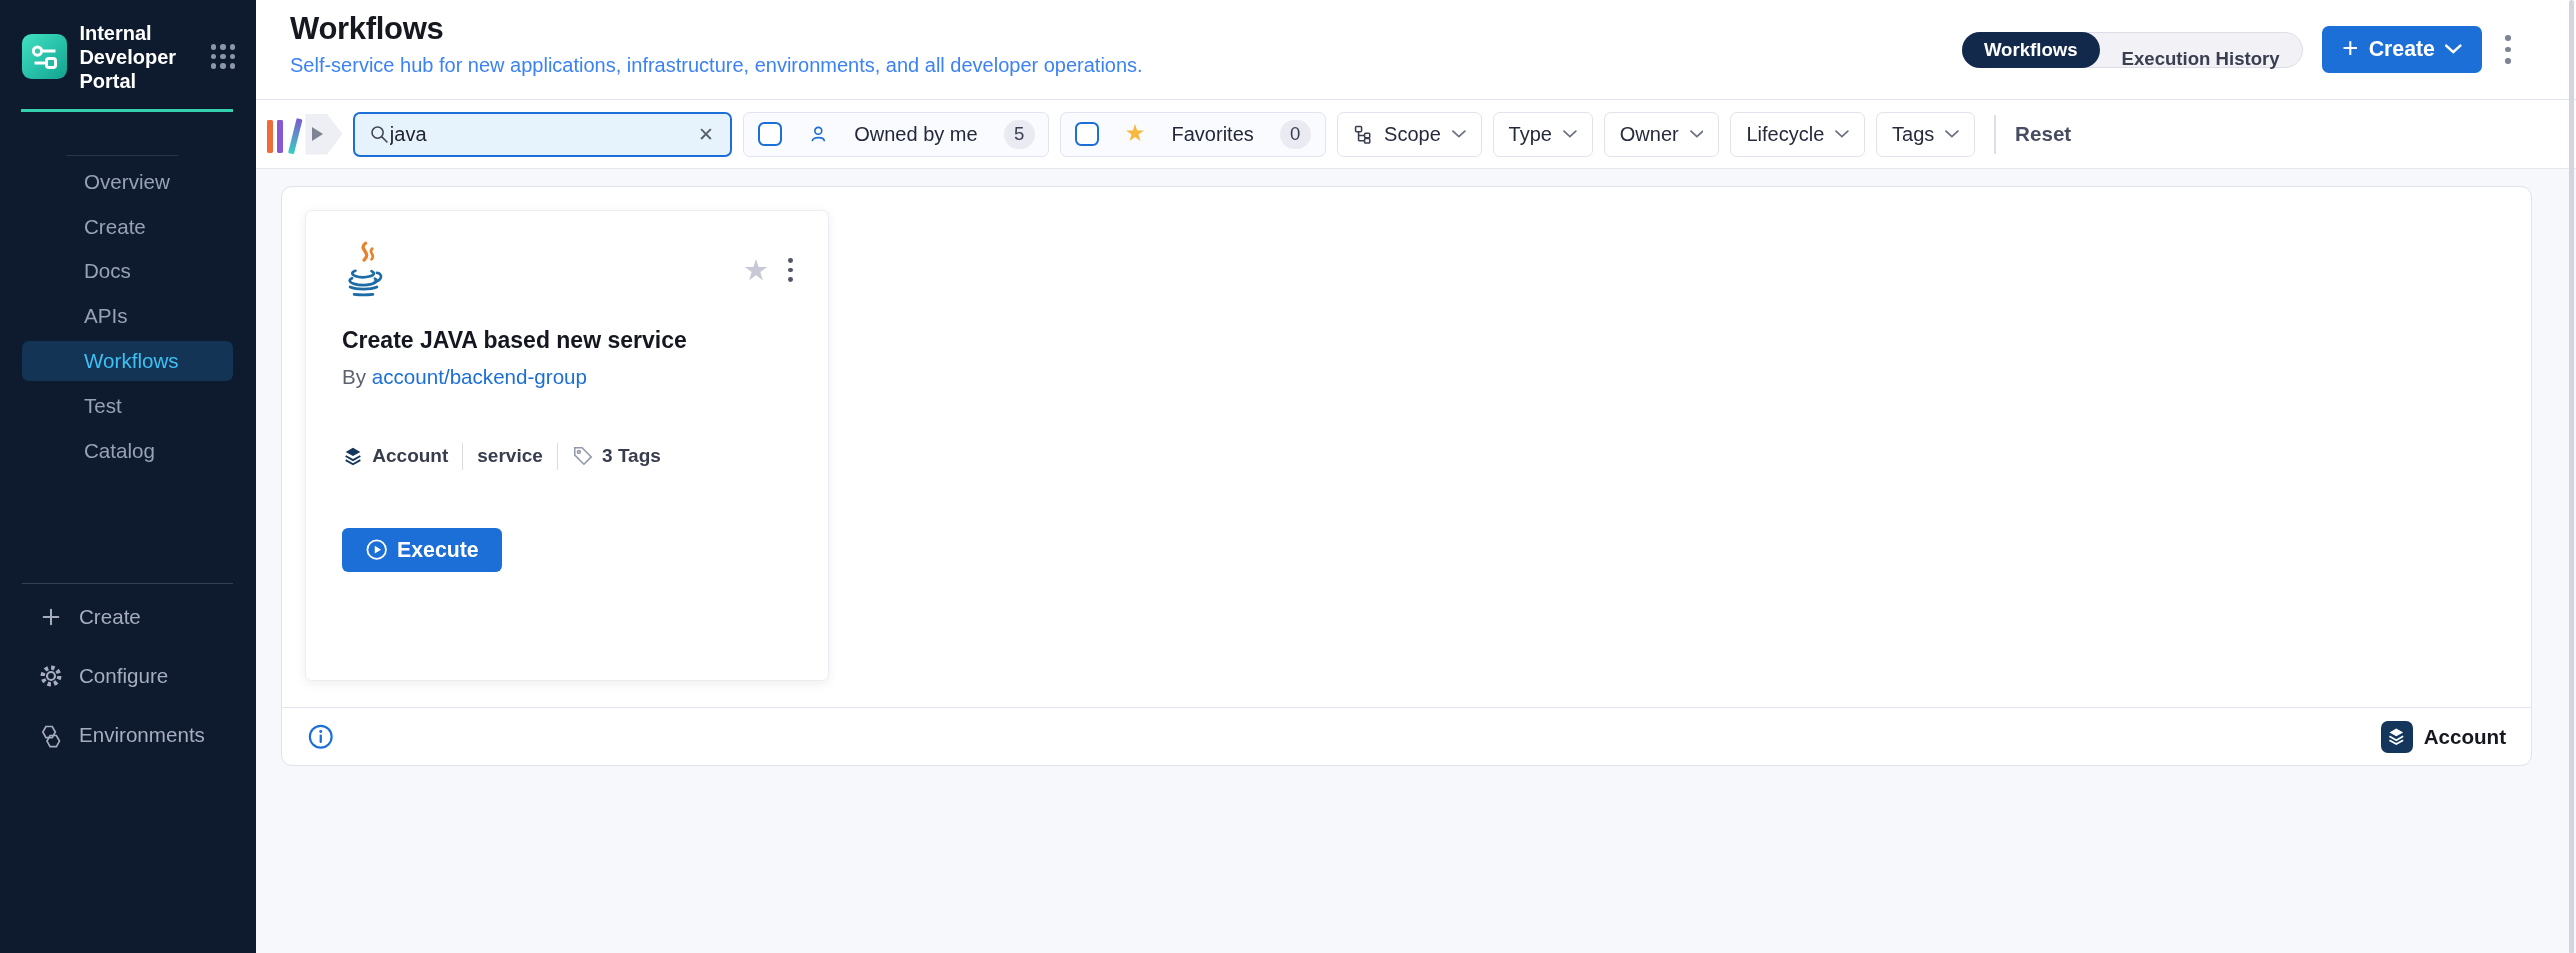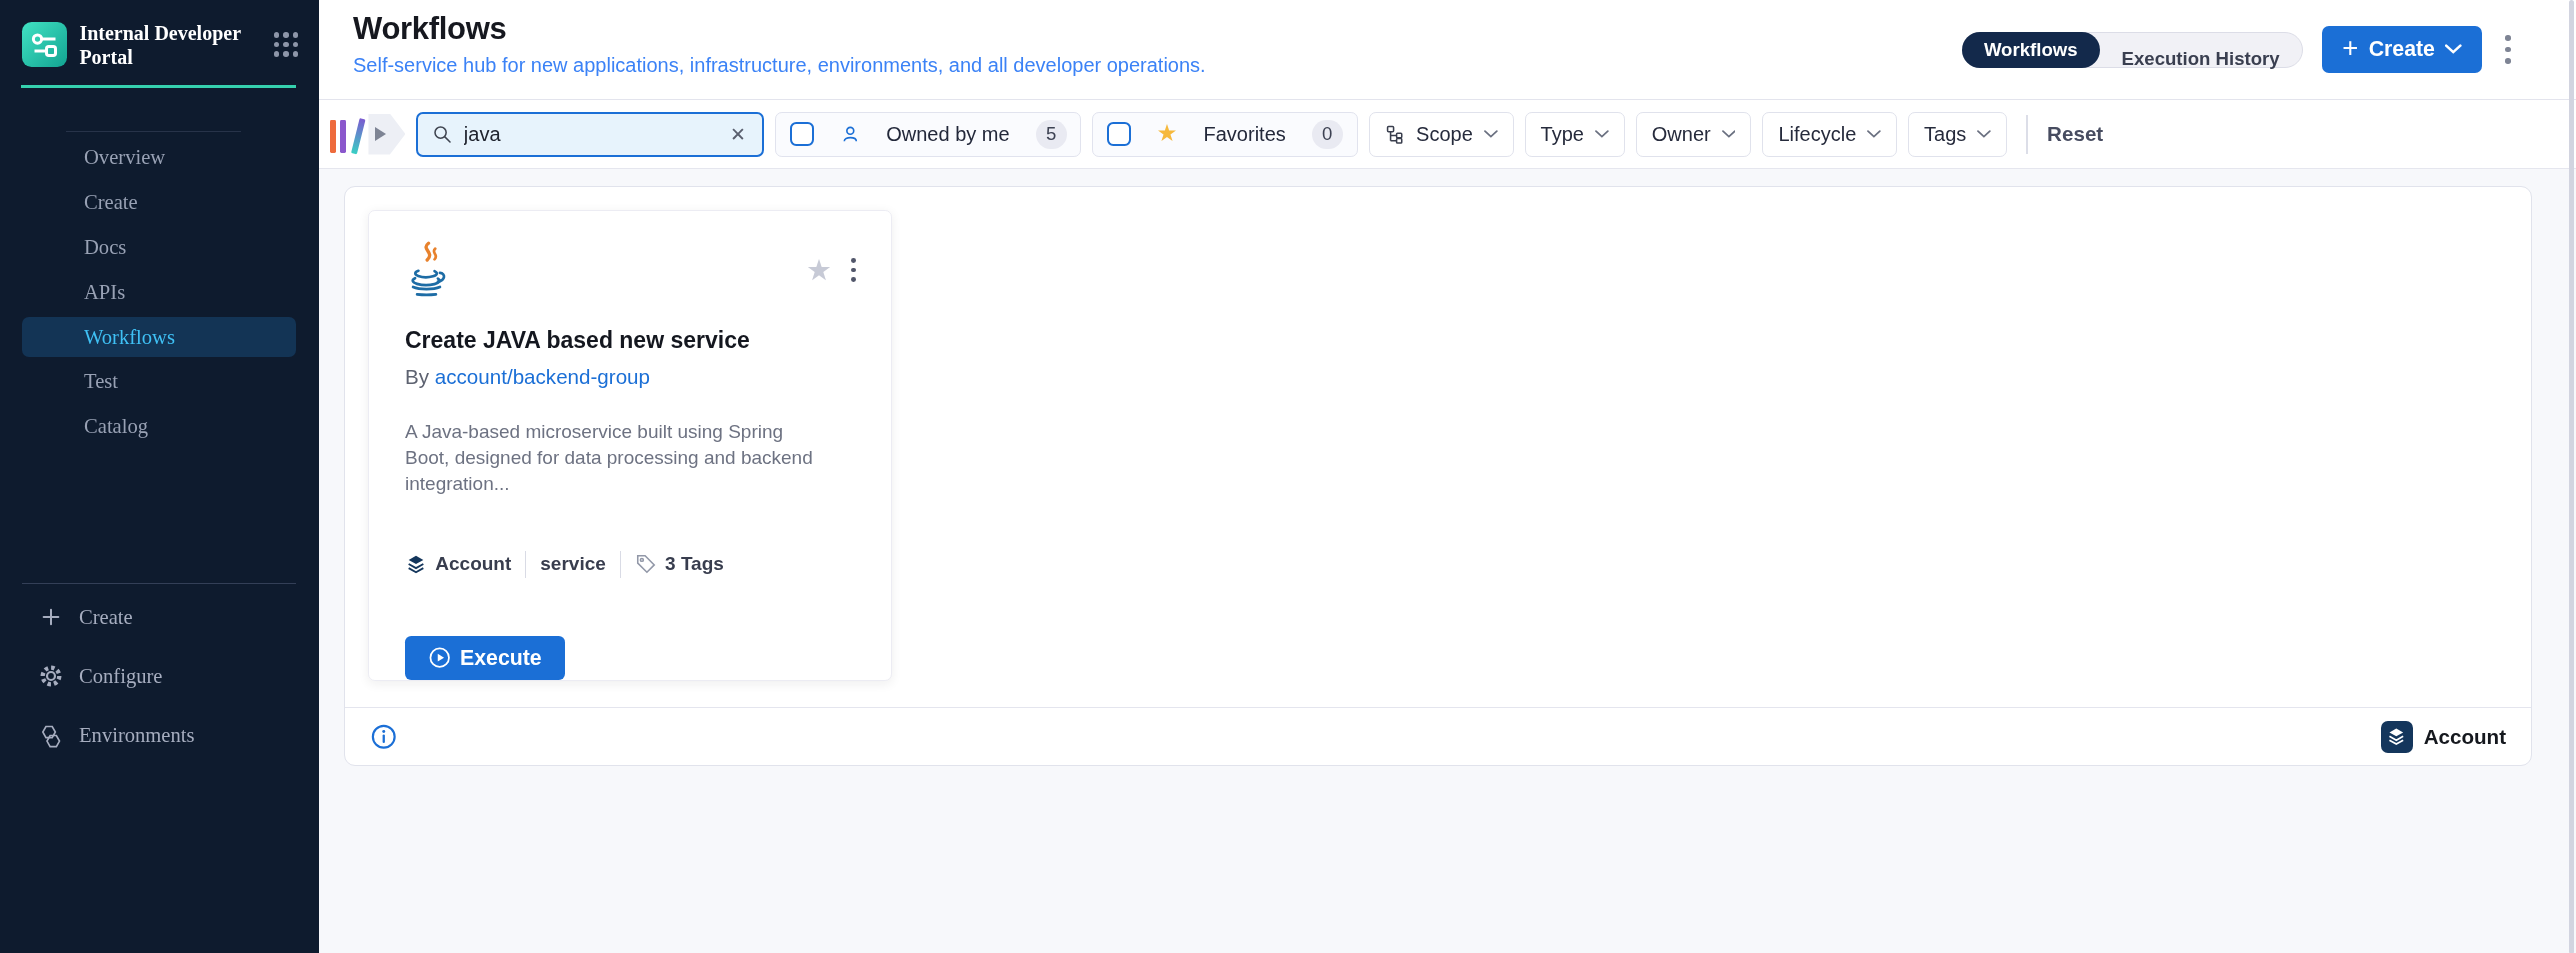--- a/index.html
+++ b/index.html
@@ -2,21 +2,21 @@
 <html style="font-size:11px"><head>
 <meta charset="utf-8">
 <style>
   * { margin:0; padding:0; box-sizing:border-box; }
   html,body { width:2576px; height:954px; overflow:hidden; }
   body { font-family:"Liberation Sans", sans-serif; background:#f7f8fb; }
 
   .app { display:flex; width:2576px; height:954px; }
 
   
-  .sidebar { width:319px; flex-shrink:0; background:#0e1b2e; position:relative;font-family:Liberation Serif, serif; }
+  .sidebar { width:256px; flex-shrink:0; background:#0e1b2e; position:relative; }
   .brand-row { display:flex; align-items:center; padding:20.6px 20.6px 0 22px; }
   .brand-logo { width:45px; height:45px; border-radius:9.6px; flex-shrink:0;
     background:linear-gradient(135deg,#41e2c3 0%,#12a391 100%);
     display:flex; align-items:center; justify-content:center; }
   .brand-title { margin-left:12.4px; color:#ffffff; font-size:20px; font-weight:700; line-height:24px; flex:1; }
   .grid-icon { display:grid; grid-template-columns:repeat(3,5.5px); grid-gap:4.1px; margin-left:5.5px; cursor:pointer; }
   .grid-icon i { width:5.5px; height:5.5px; border-radius:50%; background:#8d96a9; }
   .teal-bar { height:3.4px; background:#35d1ae; margin:16px 23.4px 0 20.6px; }
   .nav-divider-top { height:1.4px; background:#273349; margin:43px 78px 0 66px; }
   .nav { margin-top:5.5px; }
@@ -57,21 +57,21 @@
   .lib-icon .b1 { width:6.2px; height:33px; background:#ee6b3c; border-radius:1.4px; }
   .lib-icon .b2 { width:6.2px; height:33px; background:#8a57cc; border-radius:1.4px; }
   .lib-icon .b3 { width:6.2px; height:36px; background:linear-gradient(180deg,#7b5ad0,#38cfc4);
     border-radius:1.4px; transform:rotate(14deg); transform-origin:bottom left; margin-left:2.1px; }
   .pent { width:37px; height:41px; background:#edeff5; flex-shrink:0;
     clip-path:polygon(0 0,58% 0,100% 50%,58% 100%,0 100%);
     display:flex; align-items:center; cursor:pointer; }
   .pent i { width:0; height:0; border-left:11px solid #7e8494;
     border-top:7.6px solid transparent; border-bottom:7.6px solid transparent; margin-left:6.9px; }
   .search-box { display:flex; align-items:center; height:45px; border:2.1px solid #1b6fd6;
-    background:#e7f3fc; border-radius:6.9px; width:348px; padding:0 13.8px; gap:11px; flex-shrink:0;justify-content:center; }
+    background:#e7f3fc; border-radius:6.9px; width:379px; padding:0 13.8px; flex-shrink:0;justify-content:center; }
   .search-box input { flex:1; min-width:0; background:transparent; border:none; outline:none;
     font-size:20px; color:#20242f; font-family:inherit; }
   .search-clear { color:#5a5f6e; font-size:19px; cursor:pointer; padding:0 2.8px; }
   .chip { display:flex; align-items:center; height:45px; border:1.4px solid #e1e3ee;
     background:#fafbfe; border-radius:6.9px; padding:0 13.8px; gap:26px; cursor:pointer; }
   .checkbox { width:23.4px; height:23.4px; border:2.1px solid #1b6fd6; border-radius:6.2px; background:#fff; }
   .chip-label { font-size:20px; color:#23283a; white-space:nowrap; }
   .count-badge { height:29px; min-width:29px; padding:0 10.3px; background:#e9eaf2; border-radius:14.4px;
     display:flex; align-items:center; justify-content:center; font-size:18.6px; color:#3c4152; }
   .fav-star { font-size:23.4px; color:#f6b93d; line-height:1; }
@@ -332,21 +332,20 @@
                     <i></i>
                     <i></i>
                   </span>
               </div>
             </div>
             <div class="card-title">Create JAVA based new service</div>
             <div class="card-by">
               <span>By</span>
               <a>account/backend-group</a>
             </div>
-            <div class="card-desc">A Java-based microservice built using Spring Boot, designed for data processing and backend integration...</div>
             <div class="card-meta">
               <span class="meta-item">
                 <svg width="22" height="22" viewBox="0 0 24 24">
                   <path d="M12 3 L20 7.5 12 12 4 7.5 Z" fill="#14365c"></path>
                   <path d="M4 12 l8 4.5 8 -4.5 M4 16.5 l8 4.5 8 -4.5" stroke="#14365c" stroke-width="2" fill="none"></path>
                 </svg>
                 <span>Account</span>
               </span>
               <span class="meta-div"></span>
               <span class="meta-item">

